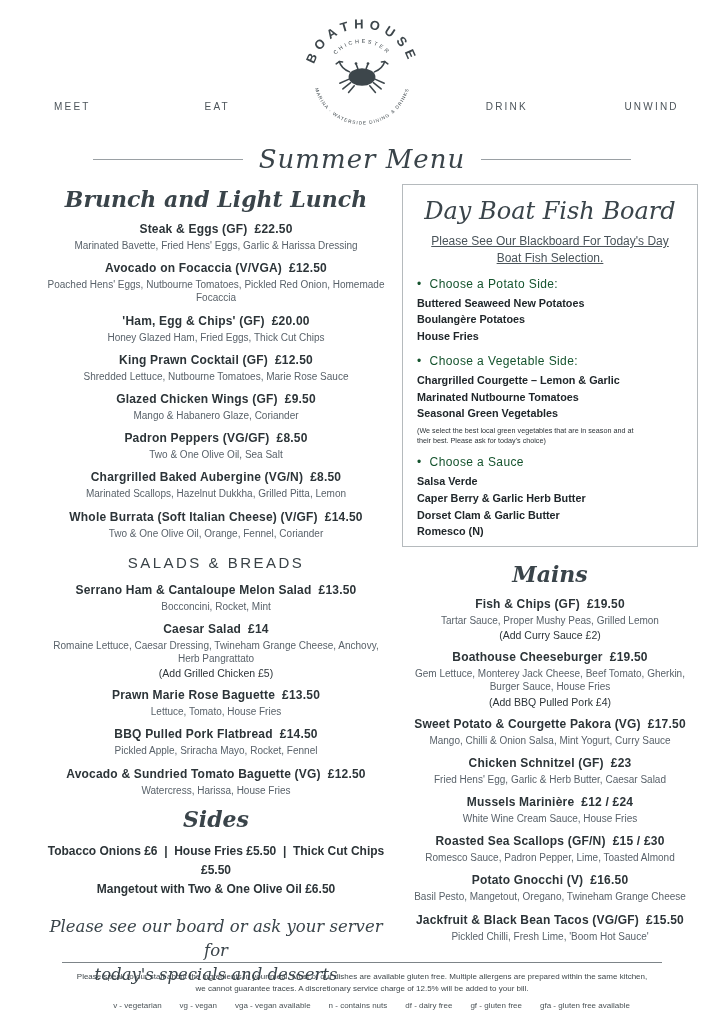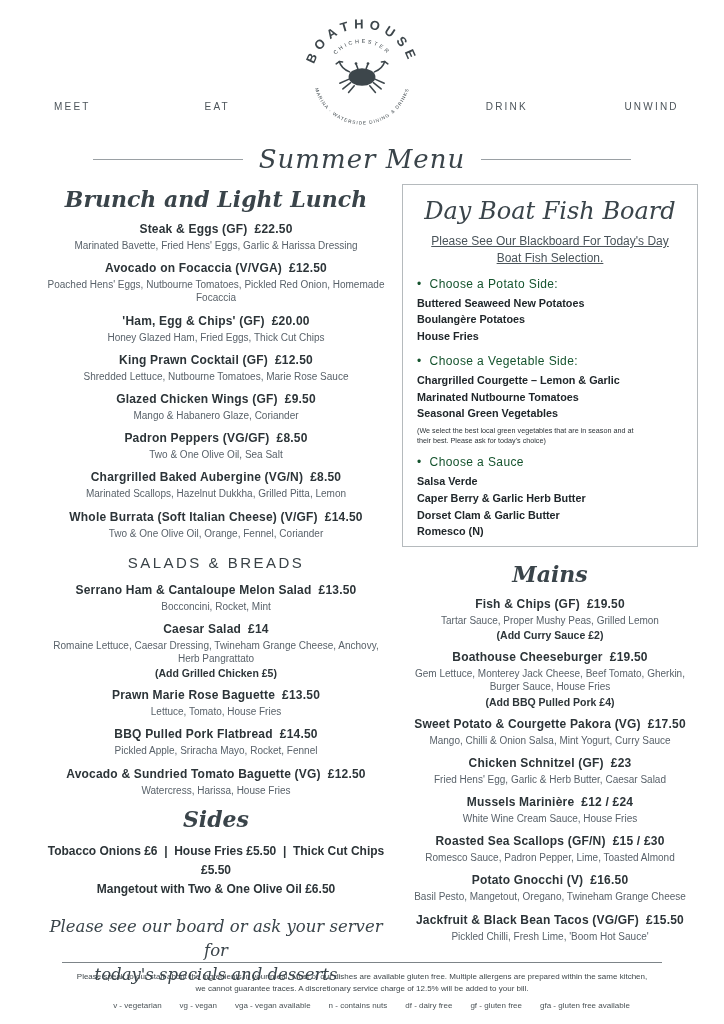--- a/index.html
+++ b/index.html
@@ -29,21 +29,21 @@
   
   .main { display:flex; gap:16px; padding:10px 42px 0 46px; }
   .col-left { width:340px; flex:0 0 340px; text-align:center; }
   .col-right { width:296px; flex:0 0 296px; text-align:center; }
   .section-heading { font-size:22px; margin:2px 0 10px 0; }
   .caps-heading { font-size:15px; letter-spacing:2.5px; color:#394247; margin:14px 0 12px 0; font-weight:normal; }
   .item { margin-bottom:9px; }
   .item-title { font-size:12px; font-weight:bold; color:#2c3438; letter-spacing:0.2px; line-height:1.25; }
   .item-desc { font-size:10px; color:#59626
 6; color:#59626a; line-height:1.32; margin-top:2px; }
-  .item-note { font-size:10.5px; font-weight:bold; color:#2d3539; margin-top:2px; }
+  .item-note { font-size:10.5px; font-weight:normal; color:#2d3539; margin-top:2px; }
   .side-line { font-size:12px; font-weight:bold; color:#2c3438; line-height:1.6; }
   .specials { margin-top:16px; font-size:16.5px; line-height:1.45; }
   
   .fish-board {
     border:1px solid #b5babd; padding:12px 14px 4px 14px; text-align:left;
     margin-bottom:14px;
   }
   .fish-heading { display:block; text-align:center; font-size:24px; margin-bottom:8px; }
   .fish-intro { text-align:center; font-size:12px; color:#4a545a; line-height:1.4; margin:0 14px 10px 14px;text-decoration:underline; }
   .group { margin-bottom:9px; }

